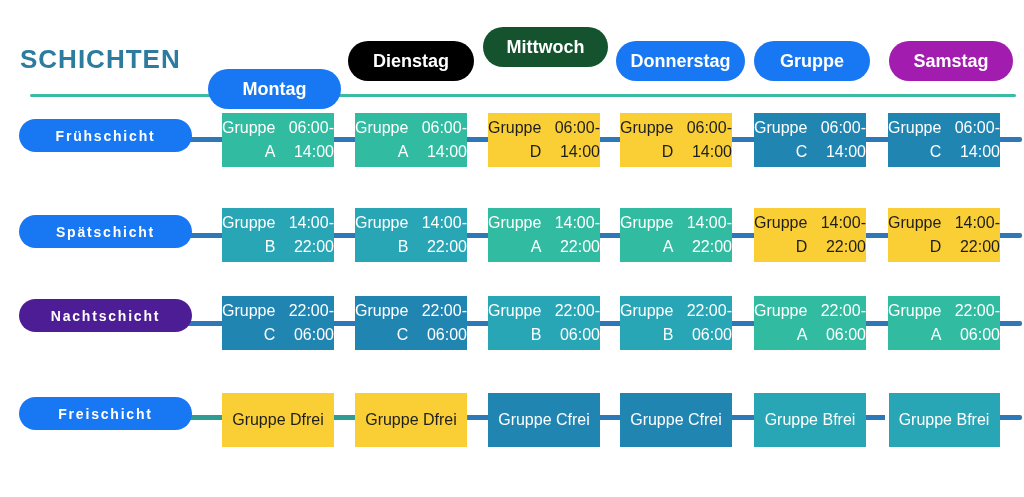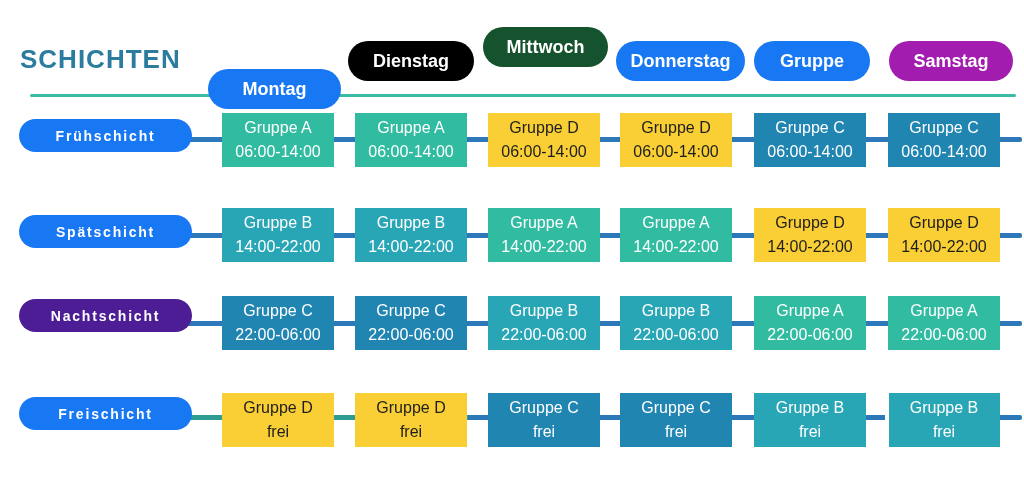--- a/index.html
+++ b/index.html
@@ -13,22 +13,22 @@
   }
   .underline{position:absolute;left:30px;top:94px;width:986px;height:3px;border-radius:2px;}
   .pill{
     position:absolute;height:40px;border-radius:20px;display:flex;align-items:center;
     justify-content:center;color:#fff;font-weight:700;font-size:18px;z-index:3;
     box-sizing:border-box;
   }
   .shift-pill{height:33px;font-weight:600;letter-spacing:1.8px;font-size:14px;}
   .connector{position:absolute;left:170px;width:852px;height:5px;z-index:1;border-radius:2px;}
   .cell{
-    position:absolute;width:112px;height:54px;z-index:2;display:flex;flex-direction:column;
-    align-items:center;justify-content:center;font-size:16px;line-height:24px;text-align:center;
+    position:absolute;width:112px;height:54px;z-index:2;display:flex;flex-direction:row;
+    align-items:center;justify-content:center;font-size:16px;line-height:24px;text-align:right;
   }
   .cell span{display:block;}
   .white-gap{position:absolute;width:4px;height:54px;background:#ffffff;z-index:4;}
 </style>
 </head>
 <body>
 
 <div id="stage">
   <div class="title" style="color: rgb(43, 124, 159);">SCHICHTEN</div>
   <div class="underline" style="background: rgb(60, 187, 164);"></div>

